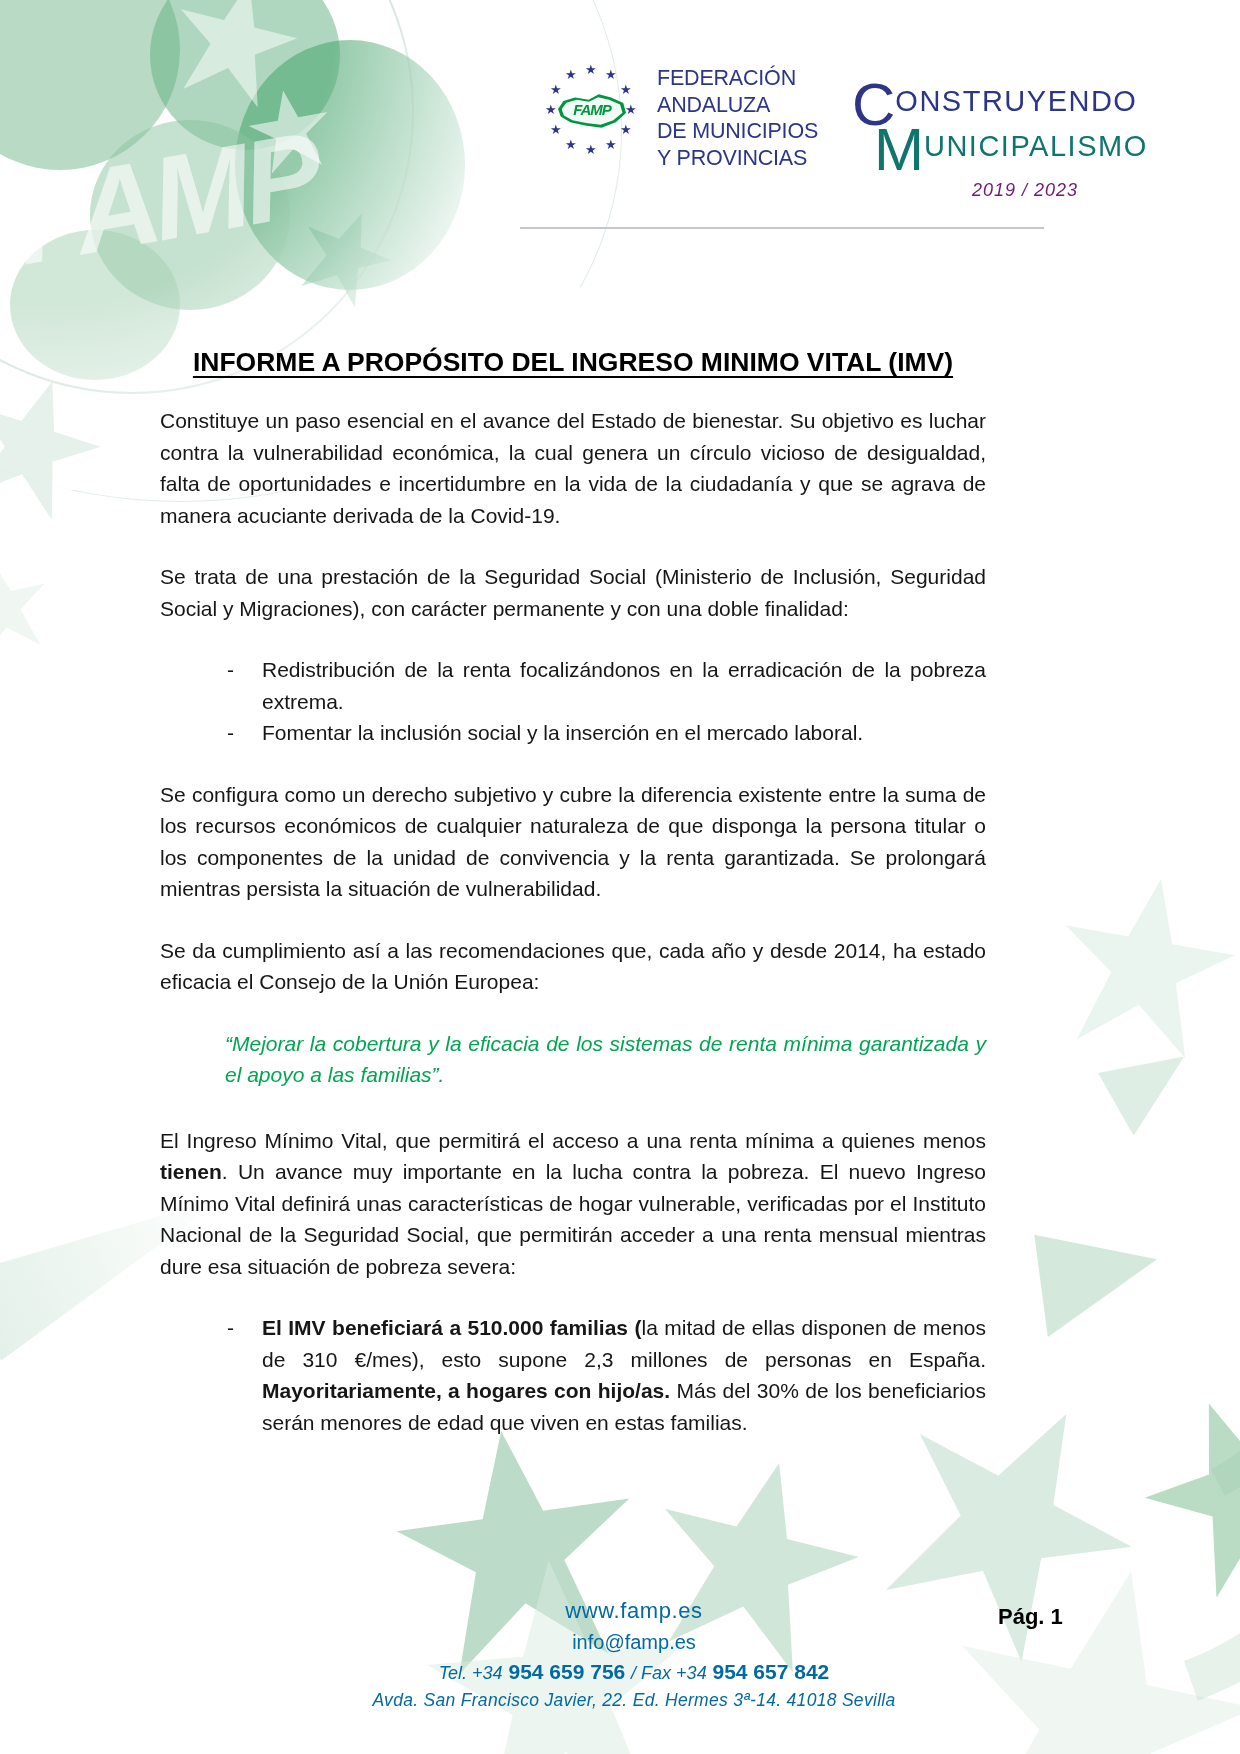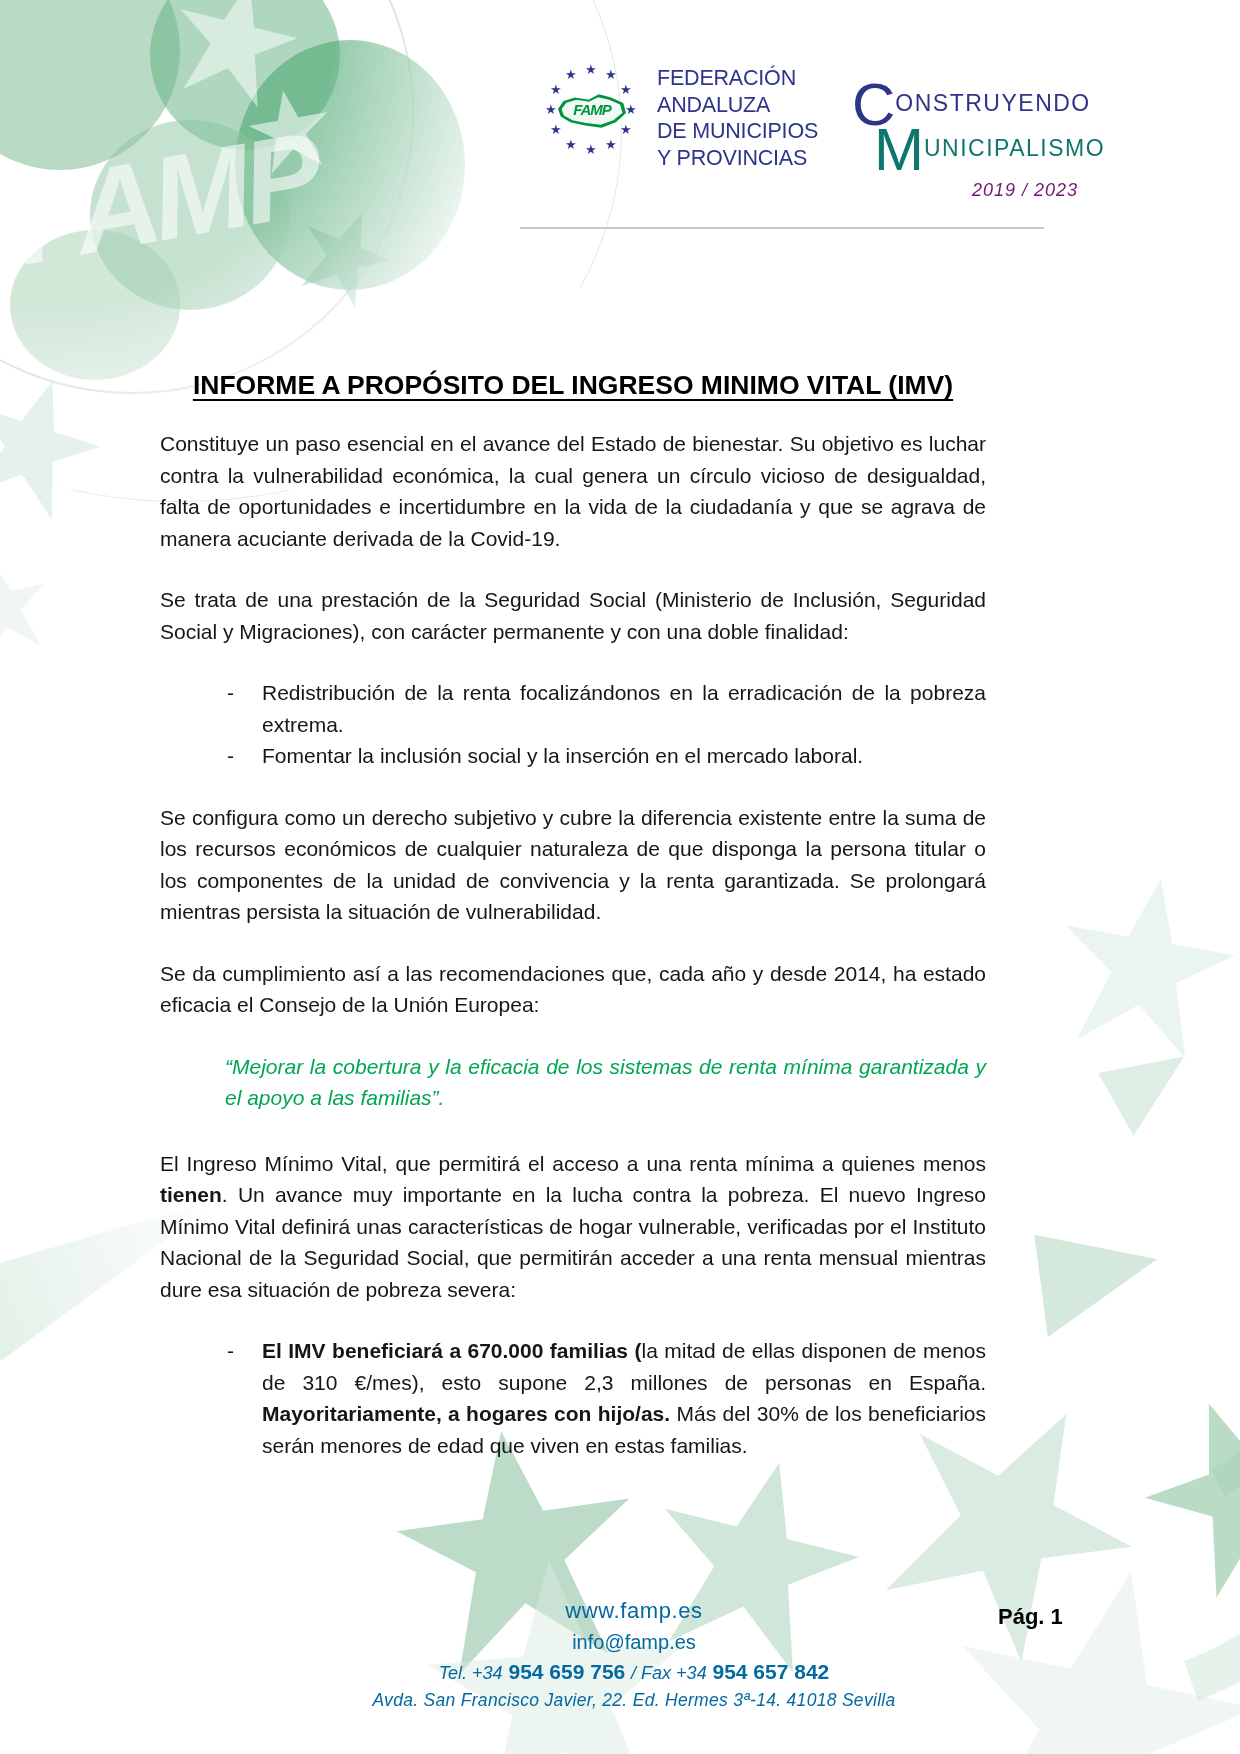--- a/index.html
+++ b/index.html
@@ -65,26 +65,26 @@
   .map-outer{position:absolute;left:13px;top:31px;width:68px;height:40px;background:#009640;
     clip-path:polygon(0% 45%,8% 25%,25% 16%,45% 22%,60% 8%,78% 16%,96% 30%,100% 55%,85% 78%,64% 92%,40% 86%,18% 78%,4% 64%);}
   .map-inner{position:absolute;inset:3.5px;background:#f2faf5;
     clip-path:polygon(0% 45%,8% 25%,25% 16%,45% 22%,60% 8%,78% 16%,96% 30%,100% 55%,85% 78%,64% 92%,40% 86%,18% 78%,4% 64%);}
   .map-acronym{position:absolute;left:0;right:0;top:10px;text-align:center;font-size:15px;font-weight:bold;
     font-style:italic;color:#009640;letter-spacing:-1px;}
   .org-name{margin-left:16px;padding-top:5px;font-size:21.5px;line-height:26.5px;color:#2d3589;letter-spacing:-.2px;}
   .camp-logo{position:absolute;left:852px;top:70px;z-index:3;color:#2d3589;}
   .camp-line{white-space:nowrap;}
   .camp-line .big{font-size:60px;font-weight:400;vertical-align:-14px;letter-spacing:0;}
-  .camp-line .rest{font-size:23px;letter-spacing:1.5px;}
+  .camp-line .rest{font-size:29px;letter-spacing:1.5px;}
   .camp-line2{margin-top:-24px;margin-left:22px;color:#0f766e;}
   .camp-years{margin-top:-4px;margin-left:120px;color:#701a75;font-style:italic;font-size:18px;letter-spacing:1px;}
   .header-rule{position:absolute;left:520px;top:227px;width:524px;height:1.5px;background:#c6c6d0;z-index:3;}
   
-  .doc{position:absolute;left:160px;top:370px;width:826px;z-index:2;font-size:21px;line-height:31.5px;text-align:justify;}
+  .doc{position:absolute;left:160px;top:347px;width:826px;z-index:2;font-size:21px;line-height:31.5px;text-align:justify;}
   .doc-title{text-align:center;font-size:26.5px;line-height:30px;font-weight:bold;color:#000;
     text-decoration:underline;text-underline-offset:5px;margin:0 0 28px 0;}
   .doc p{margin:0 0 30px 0;}
   ul.dash{list-style:none;margin:0 0 30px 0;padding:0;}
   ul.dash li{position:relative;padding-left:102px;margin:0;}
   ul.dash .dash{position:absolute;left:67px;top:0;}
   .quote{color:#00a651;font-style:italic;margin:6px 0 34px 65px;}
   
   .footer{position:absolute;left:50%;top:1598px;transform:translateX(-50%);margin-left:14px;
     text-align:center;color:#0369a1;z-index:2;white-space:nowrap;}
@@ -193,21 +193,21 @@
 
     <p>Se da cumplimiento así a las recomendaciones que, cada año y desde 2014, ha estado eficacia el Consejo de la Unión Europea:</p>
 
     <div class="quote">“Mejorar la cobertura y la eficacia de los sistemas de renta mínima garantizada y el apoyo a las familias”.</div>
 
     <p><span>El Ingreso Mínimo Vital, que permitirá el acceso a una renta mínima a quienes menos </span><b>tienen</b><span>. Un avance muy importante en la lucha contra la pobreza. El nuevo Ingreso Mínimo Vital definirá unas características de hogar vulnerable, verificadas por el Instituto Nacional de la Seguridad Social, que permitirán acceder a una renta mensual mientras dure esa situación de pobreza severa:</span></p>
 
     <ul class="dash">
       <li>
         <span class="dash">-</span>
-        <b>El IMV beneficiará a 670.000 familias (</b><span>la mitad de ellas disponen de menos de 310 €/mes), esto supone 2,3 millones de personas en España. </span><b>Mayoritariamente, a hogares con hijo/as.</b><span> Más del 30% de los beneficiarios serán menores de edad que viven en estas familias.</span>
+        <b>El IMV beneficiará a 510.000 familias (</b><span>la mitad de ellas disponen de menos de 310 €/mes), esto supone 2,3 millones de personas en España. </span><b>Mayoritariamente, a hogares con hijo/as.</b><span> Más del 30% de los beneficiarios serán menores de edad que viven en estas familias.</span>
       </li>
     </ul>
   </div>
 
   <div class="footer">
     <div class="f-web">www.famp.es</div>
     <div class="f-email">info@famp.es</div>
     <div class="f-tel">
       <span class="lbl">Tel. +34</span>
       <span>954 659 756</span>

